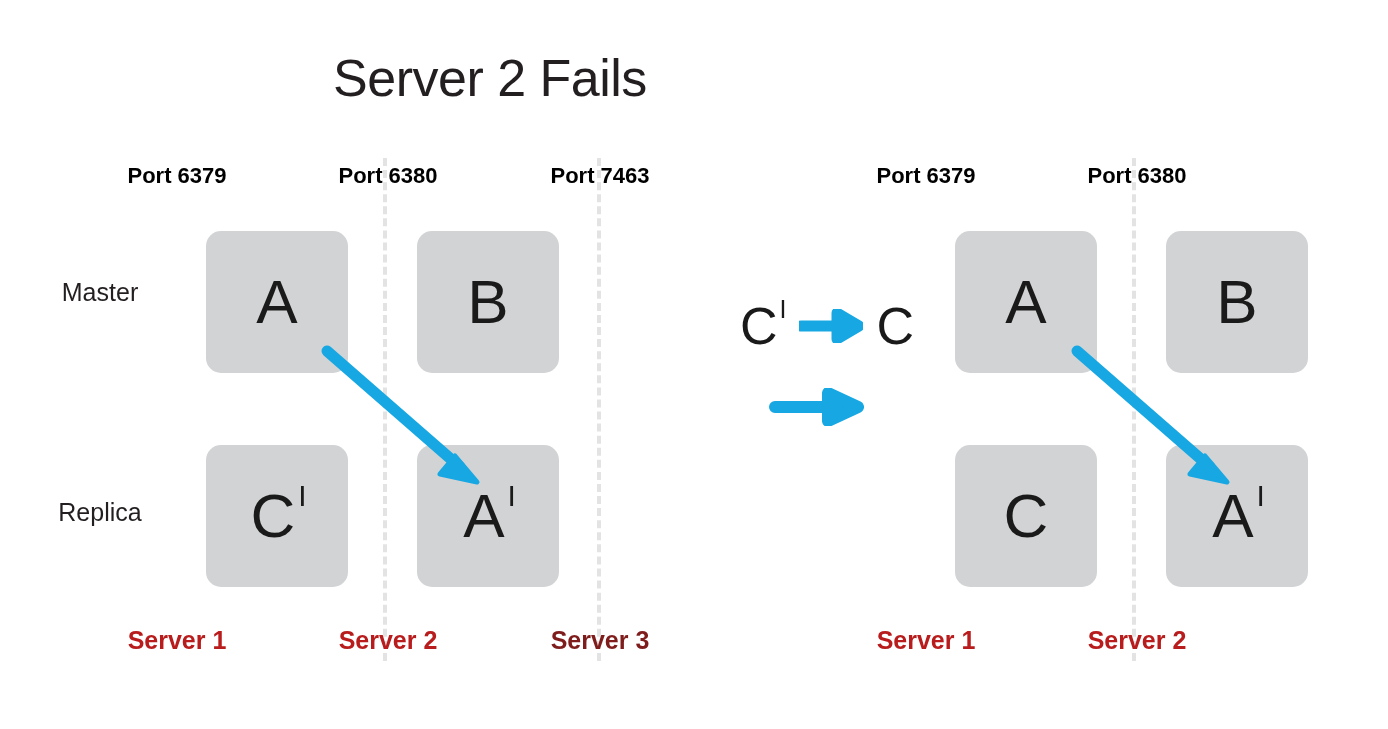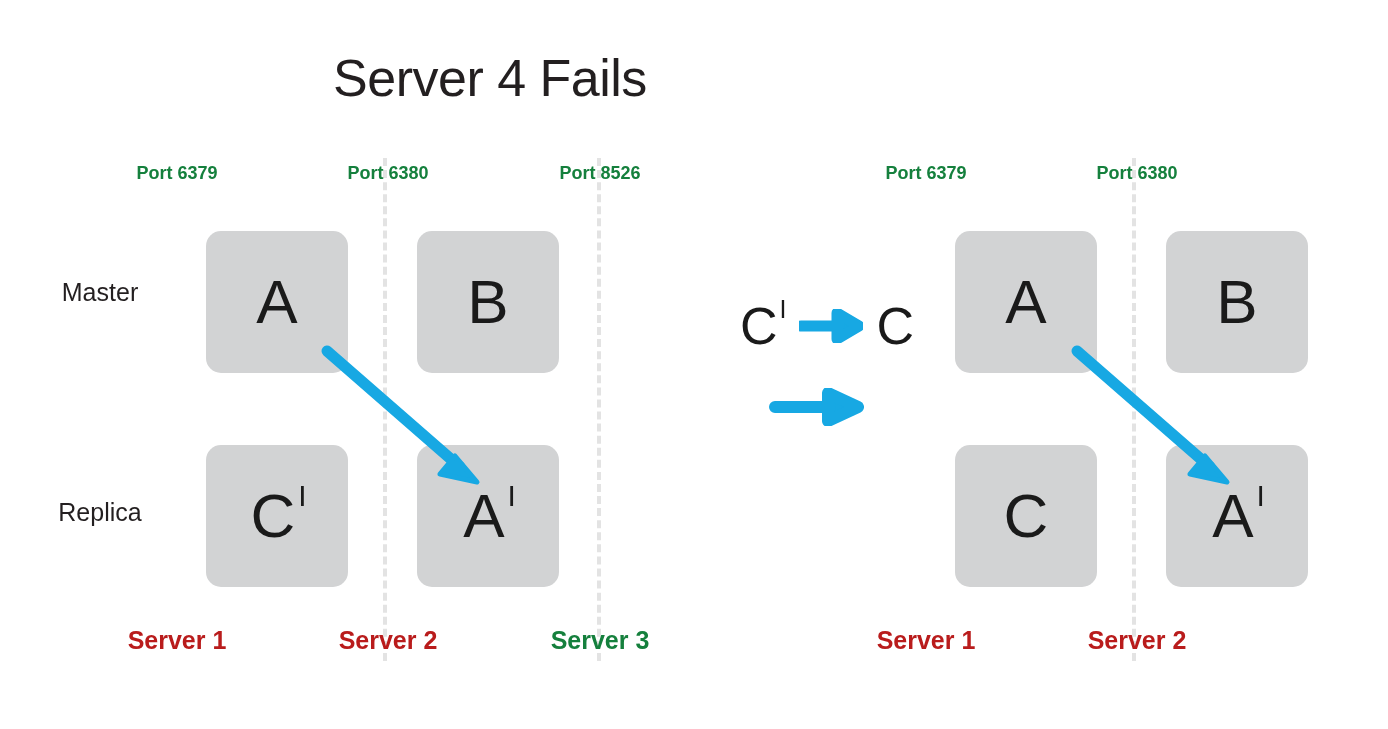--- a/index.html
+++ b/index.html
@@ -53,39 +53,39 @@
     width: 0;
     height: 503px;
     border-left: 4px dashed #e3e3e3;
   }
 
   
   .col-head {
     position: absolute;
     width: 200px;
     text-align: center;
-    font-size: 18px;
+    font-size: 22px;
     font-weight: 700;
-    color: #15803d;
+    color: #000000;
     top: 163px;
     white-space: nowrap;
   }
   .col-foot {
     position: absolute;
     width: 200px;
     text-align: center;
     font-size: 25px;
     font-weight: 700;
     color: #b91c1c;
     top: 626px;
     white-space: nowrap;
   }
   .col-head.faded,
   .col-foot.faded {
-    color: #15803d;
+    color: #7f1d1d;
   }
 
   
   .node {
     position: absolute;
     width: 142px;
     height: 142px;
     background: #d2d3d4;
     border-radius: 15px;
     display: flex;
@@ -139,32 +139,32 @@
     width: 1388px;
     height: 729px;
     pointer-events: none;
   }
 </style>
 </head>
 <body>
 
 <div id="stage">
 
-  <div class="title">Server 4 Fails</div>
+  <div class="title">Server 2 Fails</div>
 
   <div class="row-label replica">Replica</div>
   <div class="row-label master">Master</div>
 
   <div class="divider" style="left:383px;"></div>
   <div class="divider" style="left:597px;"></div>
   <div class="divider" style="left:1132px;"></div>
 
   <div class="col-head" style="left:77px;">Port 6379</div>
   <div class="col-head" style="left:288px;">Port 6380</div>
-  <div class="col-head" style="left:500px;">Port 8526</div>
+  <div class="col-head" style="left:500px;">Port 7463</div>
 
   <div class="col-head" style="left:826px;">Port 6379</div>
   <div class="col-head" style="left:1037px;">Port 6380</div>
 
   <div class="node" style="left:206px; top:231px;">
     <span class="node-label">
         <span>A</span>
         <span class="prime"></span>
       </span>
   </div>

